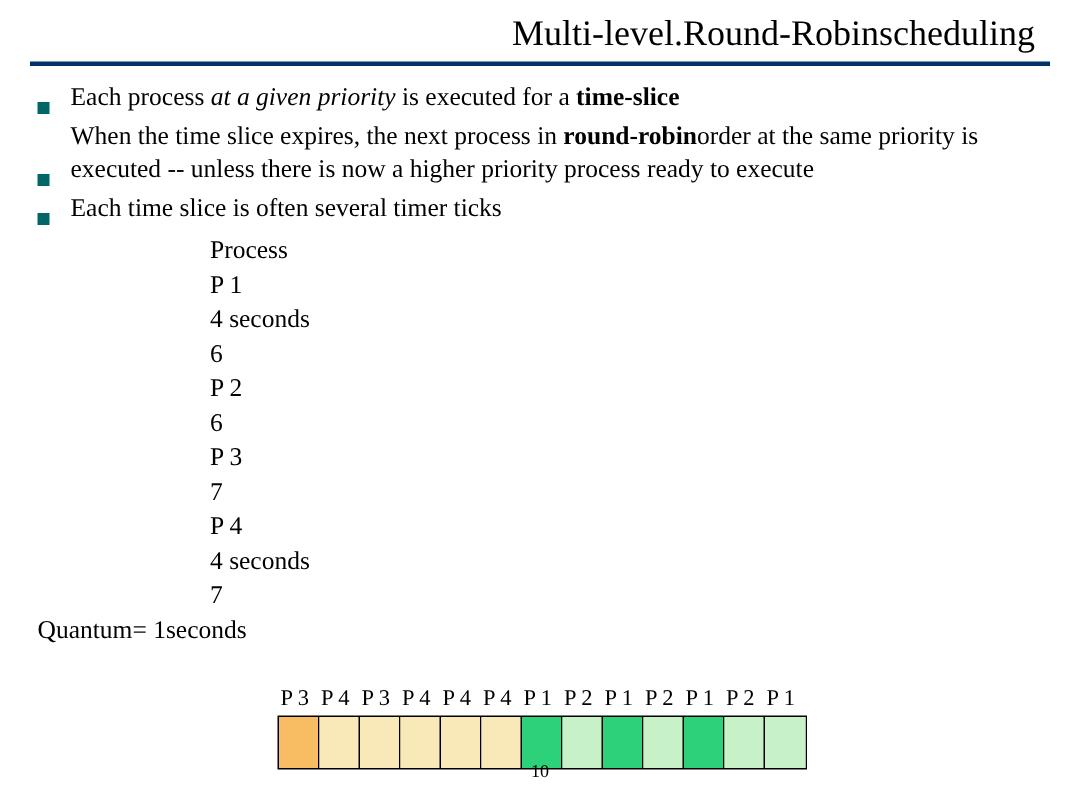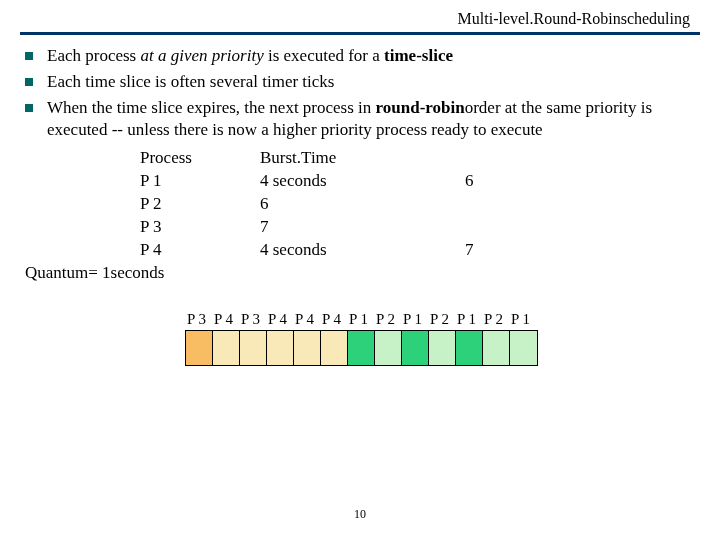--- a/index.html
+++ b/index.html
@@ -9,35 +9,35 @@
     height: 540px;
     font-family: "Times New Roman", Times, serif;
     font-size: 17px;
     color: #000;
     background: #fff;
     position: relative;
     box-sizing: border-box;
   }
   .title {
     text-align: right;
-    font-size: 16px;
+    font-size: 24px;
     padding: 10px 30px 4px 0;
     color: #000;
   }
   .hr {
     border: none;
     border-top: 3px solid #003366;
     margin: 0 20px 10px 20px;
   }
   .bullets {
     margin: 10px 30px 0 25px;
   }
   .brow {
     display: flex;
-    align-items: flex-start;
+    align-items: flex-end;
     margin-bottom: 4px;
     line-height: 1.3;
   }
   .bmark {
     width: 8px;
     height: 8px;
     background: #006666;
     flex: 0 0 8px;
     margin-top: 7px;
     margin-right: 14px;
@@ -47,20 +47,21 @@
   }
   .italic { font-style: italic; }
   .bold { font-weight: bold; }
   .table {
     margin: 6px 0 0 115px;
     font-size: 17px;
   }
   .trow {
     display: flex;
     line-height: 1.35;
+    flex-direction: column;
   }
   .tc1 { width: 120px; }
   .tc2 { width: 205px; }
   .tc3 { width: 120px; }
   .quantum {
     margin-top: 1px;
   }
   .chart-wrap {
     margin-top: 28px;
     margin-left: 185px;
@@ -108,35 +109,34 @@
   <div class="brow">
     <div class="bmark"></div>
     <div class="btext">
       <span>Each process </span><span class="italic">at a given priority</span><span> is executed for a </span><span class="bold">time-slice</span>
     </div>
   </div>
 
   <div class="brow">
     <div class="bmark"></div>
     <div class="btext">
-      <span>Each time slice is often several timer ticks</span>
+      <span>When the time slice expires, the next process in </span><span class="bold">round-robin</span><span>order at the same priority is executed -- unless there is now a higher priority process ready to execute</span>
     </div>
   </div>
 
   <div class="brow">
     <div class="bmark"></div>
     <div class="btext">
-      <span>When the time slice expires, the next process in </span><span class="bold">round-robin</span><span>order at the same priority is executed -- unless there is now a higher priority process ready to execute</span>
+      <span>Each time slice is often several timer ticks</span>
     </div>
   </div>
 
   <div class="table">
     <div class="trow">
       <div class="tc1">Process</div>
-      <div class="tc2">Burst.Time</div>
     </div>
     <div class="trow">
       <div class="tc1">P 1</div>
       <div class="tc2">4 seconds</div>
       <div class="tc3">6</div>
     </div>
     <div class="trow">
       <div class="tc1">P 2</div>
       <div class="tc3">6</div>
     </div>

